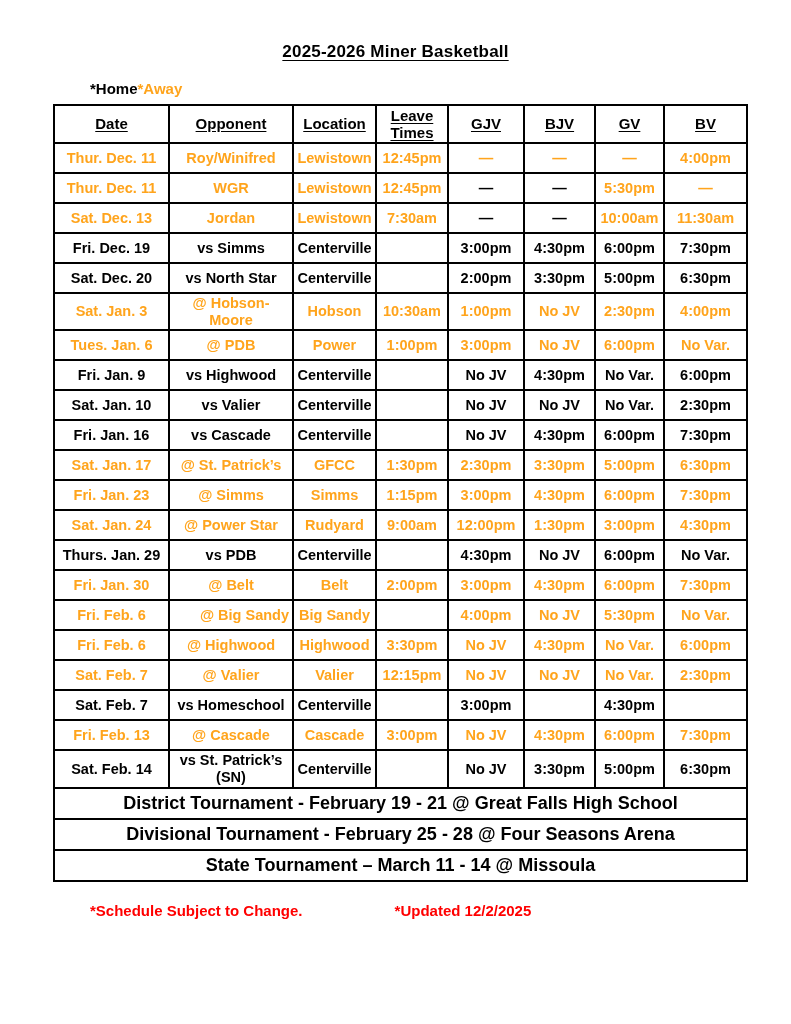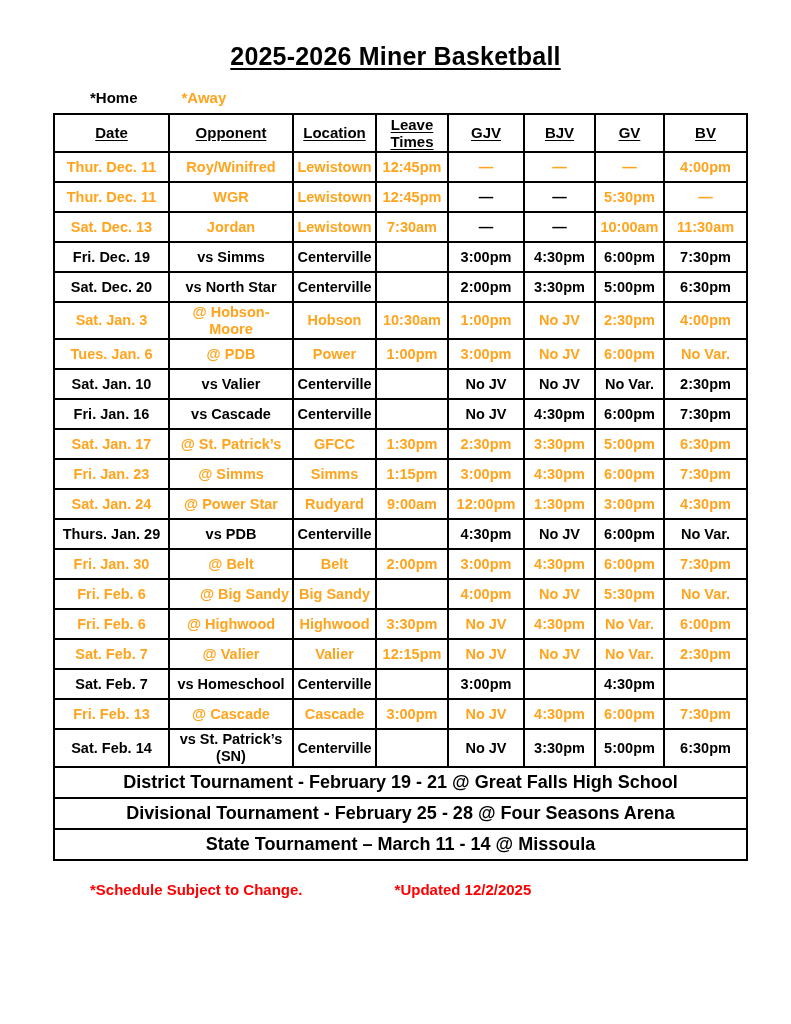--- a/index.html
+++ b/index.html
@@ -15,33 +15,32 @@
     background: #ffffff;
     font-family: "Liberation Sans", sans-serif;
     font-weight: bold;
     color: #000000;
     overflow: hidden;
   }
   .title {
     margin: 0;
     padding-top: 42px;
     text-align: center;
-    font-size: 25px;
+    font-size: 17px;
     letter-spacing: 0.2px;
     text-decoration: underline;
     text-underline-offset: 3px;
   }
   .legend {
     display: flex;
     align-items: baseline;
     margin: 18px 0 7px 90px;
     font-size: 15px;
   }
   .legend .away {
-    margin-left: 44px;
   }
   table.sched {
     margin-left: 53px;
     width: 693px;
     table-layout: fixed;
     border-collapse: collapse;
   }
   .sched th, .sched td {
     border: 2px solid #000000;
     text-align: center;
@@ -189,20 +188,30 @@
           <td style="color: rgb(255, 164, 28);">Tues. Jan. 6</td>
           <td style="color: rgb(255, 164, 28);">@ PDB</td>
           <td style="color: rgb(255, 164, 28);">Power</td>
           <td style="color: rgb(255, 164, 28);">1:00pm</td>
           <td style="color: rgb(255, 164, 28);">3:00pm</td>
           <td style="color: rgb(255, 164, 28);">No JV</td>
           <td style="color: rgb(255, 164, 28);">6:00pm</td>
           <td style="color: rgb(255, 164, 28);">No Var.</td>
         </tr>
         <tr>
+          <td style="color: rgb(0, 0, 0);">Fri. Jan. 9</td>
+          <td style="color: rgb(0, 0, 0);">vs Highwood</td>
+          <td style="color: rgb(0, 0, 0);">Centerville</td>
+          <td style="color: rgb(0, 0, 0);"></td>
+          <td style="color: rgb(0, 0, 0);">No JV</td>
+          <td style="color: rgb(0, 0, 0);">4:30pm</td>
+          <td style="color: rgb(0, 0, 0);">No Var.</td>
+          <td style="color: rgb(0, 0, 0);">6:00pm</td>
+        </tr>
+        <tr>
           <td style="color: rgb(0, 0, 0);">Sat. Jan. 10</td>
           <td style="color: rgb(0, 0, 0);">vs Valier</td>
           <td style="color: rgb(0, 0, 0);">Centerville</td>
           <td style="color: rgb(0, 0, 0);"></td>
           <td style="color: rgb(0, 0, 0);">No JV</td>
           <td style="color: rgb(0, 0, 0);">No JV</td>
           <td style="color: rgb(0, 0, 0);">No Var.</td>
           <td style="color: rgb(0, 0, 0);">2:30pm</td>
         </tr>
         <tr>

